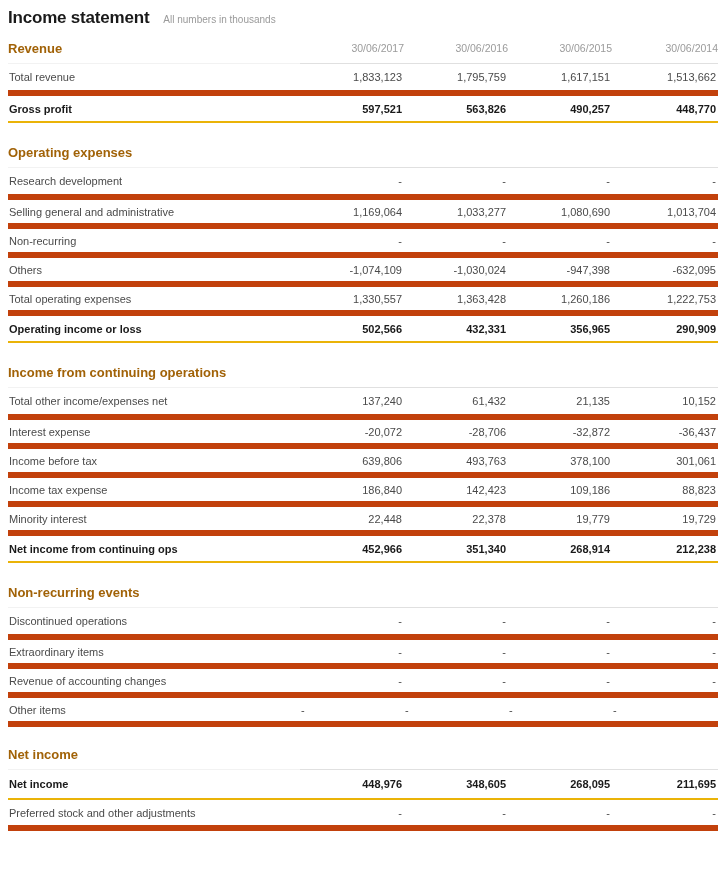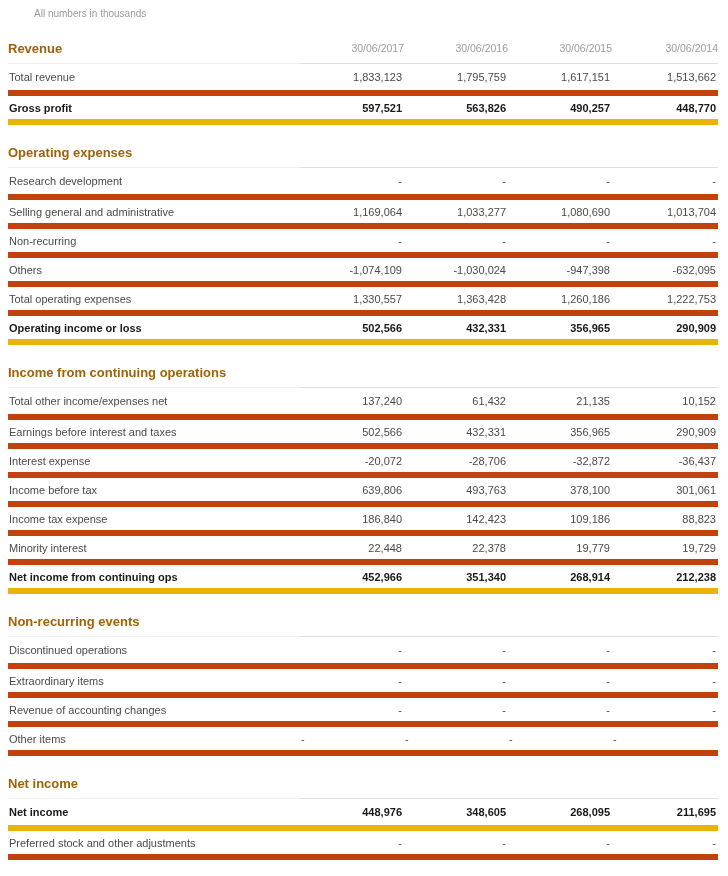--- a/index.html
+++ b/index.html
@@ -25,21 +25,21 @@
   }
   .doc-title {
     font-size: 17px;
     font-weight: bold;
     color: #1a1a1a;
     letter-spacing: -0.2px;
   }
   .doc-note {
     font-size: 10px;
     color: #9a9a9a;
-    margin-left: 26px;
+    margin-left: 14px;
     font-weight: normal;
   }
 
   
   table.fin {
     width: 710px;
     border-collapse: collapse;
     table-layout: fixed;
   }
   table.fin col.lbl  { width: 292px; }
@@ -96,31 +96,32 @@
     text-align: right;
     padding-right: 2px;
     white-space: nowrap;
   }
   tr.data { border-bottom: 6px solid #c2410c; }
   tr.data.bold td.label,
   tr.data.bold td.val {
     font-weight: bold;
     color: #1a1a1a;
   }
-  tr.data.bold { border-bottom: 6px solid #eab308; }
+  tr.data.bold { border-bottom: 2px solid #eab308; }
 
   
   td.val.shift { padding-right: 110px; }
 </style>
 </head>
 <body>
 
 <div class="page">
 
   <div class="title-row">
+    <span class="doc-title">Income statement</span>
     <span class="doc-note">All numbers in thousands</span>
   </div>
 
   <table class="fin" id="fin-table">
     <colgroup>
       <col class="lbl">
         <col class="num">
         <col class="num">
         <col class="num">
         <col class="num4">
@@ -216,27 +217,20 @@
           <td class="right-rule" colspan="4"></td>
         </tr>
         <tr class="data">
           <td class="label">Total other income/expenses net</td>
           <td class="val">137,240</td>
           <td class="val">61,432</td>
           <td class="val">21,135</td>
           <td class="val">10,152</td>
         </tr>
         <tr class="data">
-          <td class="label">Earnings before interest and taxes</td>
-          <td class="val">502,566</td>
-          <td class="val">432,331</td>
-          <td class="val">356,965</td>
-          <td class="val">290,909</td>
-        </tr>
-        <tr class="data">
           <td class="label">Interest expense</td>
           <td class="val">-20,072</td>
           <td class="val">-28,706</td>
           <td class="val">-32,872</td>
           <td class="val">-36,437</td>
         </tr>
         <tr class="data">
           <td class="label">Income before tax</td>
           <td class="val">639,806</td>
           <td class="val">493,763</td>

